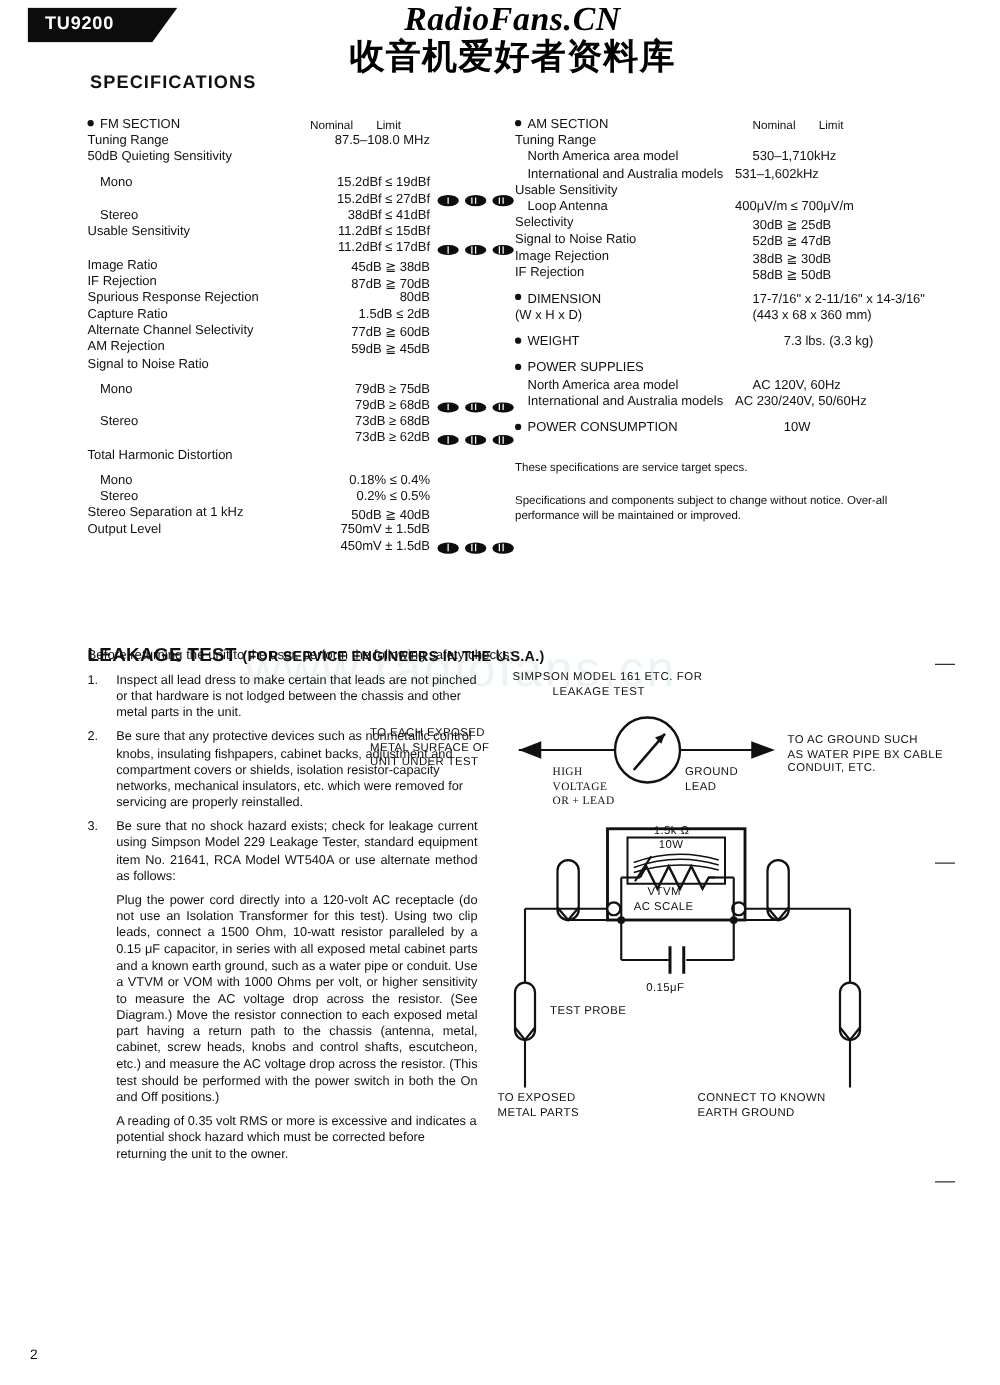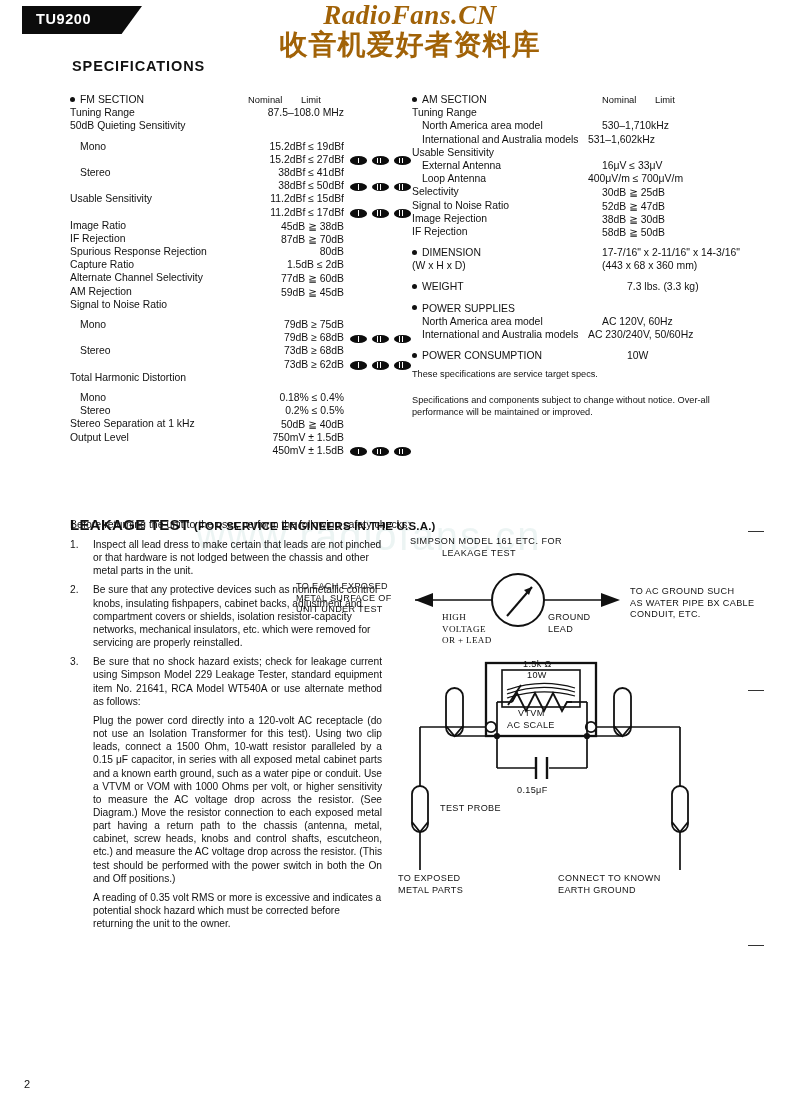--- a/index.html
+++ b/index.html
@@ -36,21 +36,21 @@
     letter-spacing: .6px;
   }
 
   
   #watermark {
     position: absolute;
     left: 255px;
     top: 2px;
     width: 310px;
     text-align: center;
-    color: #a16207;
+    color: #000000;
     pointer-events: none;
   }
   #watermark-line1 {
     font-family: "Liberation Serif", serif;
     font-style: italic;
     font-weight: bold;
     font-size: 27px;
     letter-spacing: .5px;
     line-height: 1.0;
   }
@@ -262,28 +262,20 @@
           <span class="badge b1"></span>
           <span class="badge b2"></span>
           <span class="badge b3"></span>
         </span>
       </div>
       <div class="spec-row">
         <span class="spec-label i1">Stereo</span>
         <span class="spec-val r">38dBf ≤ 41dBf</span>
       </div>
       <div class="spec-row">
-        <span class="spec-val r">38dBf ≤ 50dBf</span>
-        <span class="badges" style="left: 280px; top: 2.5px;">
-          <span class="badge b1"></span>
-          <span class="badge b2"></span>
-          <span class="badge b3"></span>
-        </span>
-      </div>
-      <div class="spec-row">
         <span class="spec-label">Usable Sensitivity</span>
         <span class="spec-val r">11.2dBf ≤ 15dBf</span>
       </div>
       <div class="spec-row">
         <span class="spec-val r">11.2dBf ≤ 17dBf</span>
         <span class="badges" style="left: 280px; top: 2.5px;">
           <span class="badge b1"></span>
           <span class="badge b2"></span>
           <span class="badge b3"></span>
         </span>
@@ -384,24 +376,20 @@
       <div class="spec-row">
         <span class="spec-label i1">North America area model</span>
         <span class="spec-val">530–1,710kHz</span>
       </div>
       <div class="spec-row">
         <span class="spec-label i1">International and Australia models</span>
         <span class="spec-val w">531–1,602kHz</span>
       </div>
       <div class="spec-row">
         <span class="spec-label">Usable Sensitivity</span>
-      </div>
-      <div class="spec-row">
-        <span class="spec-label i1">External Antenna</span>
-        <span class="spec-val">16μV ≤ 33μV</span>
       </div>
       <div class="spec-row">
         <span class="spec-label i1">Loop Antenna</span>
         <span class="spec-val w">400μV/m ≤ 700μV/m</span>
       </div>
       <div class="spec-row">
         <span class="spec-label">Selectivity</span>
         <span class="spec-val">30dB ≧ 25dB</span>
       </div>
       <div class="spec-row">

